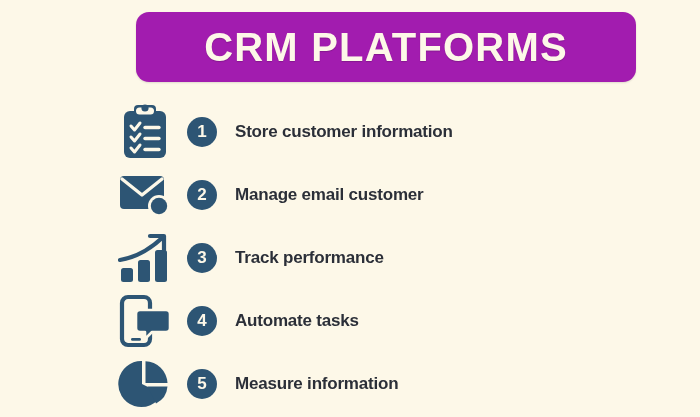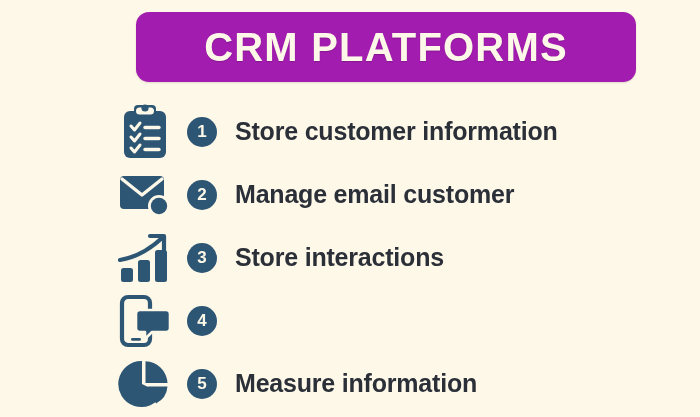--- a/index.html
+++ b/index.html
@@ -83,21 +83,21 @@
     justify-content: center;
     font-size: 17px;
     font-weight: bold;
     line-height: 1;
     margin-left: 2px;
     font-family: "Liberation Sans", sans-serif;
   }
 
   .row-label {
     margin-left: 18px;
-    font-size: 25px;
+    font-size: 17px;
     font-weight: bold;
     color: #2b2f38;
     letter-spacing: -0.2px;
     line-height: 1;
     white-space: nowrap;
     font-family: "Liberation Sans", sans-serif;
   }
 </style>
 </head>
 <body>
@@ -150,32 +150,33 @@
       <div class="icon-cell">
         <svg class="icon-svg" width="54" height="52" viewBox="0 0 54 52" aria-hidden="true">
           <rect x="3" y="36" width="12" height="14" rx="2.5" fill="#2d5574"></rect>
           <rect x="20" y="28" width="12" height="22" rx="2.5" fill="#2d5574"></rect>
           <rect x="37" y="18" width="12" height="32" rx="2.5" fill="#2d5574"></rect>
           <path d="M2 28 C 14 26, 30 19, 44 6" fill="none" stroke="#2d5574" stroke-width="4.2" stroke-linecap="round"></path>
           <polyline points="32,4 46,4 46,18" fill="none" stroke="#2d5574" stroke-width="4.2" stroke-linecap="round" stroke-linejoin="round"></polyline>
         </svg>
       </div>
       <div class="badge">3</div>
-      <div class="row-label">Store interactions</div>
+      <div class="row-label">Track performance</div>
     </div>
 
     <div class="row">
       <div class="icon-cell">
         <svg class="icon-svg" width="54" height="54" viewBox="0 0 54 54" aria-hidden="true">
           <rect x="4" y="3" width="28" height="48" rx="6" fill="none" stroke="#2d5574" stroke-width="4.2"></rect>
           <rect x="13" y="44" width="10" height="2.8" rx="1.4" fill="#2d5574"></rect>
           <path d="M22 16 h26 a4 4 0 0 1 4 4 v14 a4 4 0 0 1 -4 4 h-14 l-7 7 v-7 h-5 a4 4 0 0 1 -4 -4 v-14 a4 4 0 0 1 4 -4 z" fill="#2d5574" stroke="#fdf8e8" stroke-width="2.6" stroke-linejoin="round"></path>
         </svg>
       </div>
       <div class="badge">4</div>
+      <div class="row-label">Automate tasks</div>
     </div>
 
     <div class="row">
       <div class="icon-cell">
         <svg class="icon-svg" width="54" height="52" viewBox="0 0 54 52" aria-hidden="true">
           <path d="M24 3 A23 23 0 1 0 44 36 L24 26 Z" fill="#2d5574"></path>
           <path d="M27.5 3.2 A23 23 0 0 1 49.5 25 L27.5 25 Z" fill="#2d5574"></path>
           <path d="M29.5 28.5 L49.5 28.5 A21 21 0 0 1 38 45.5 Z" fill="#2d5574"></path>
         </svg>
       </div>

